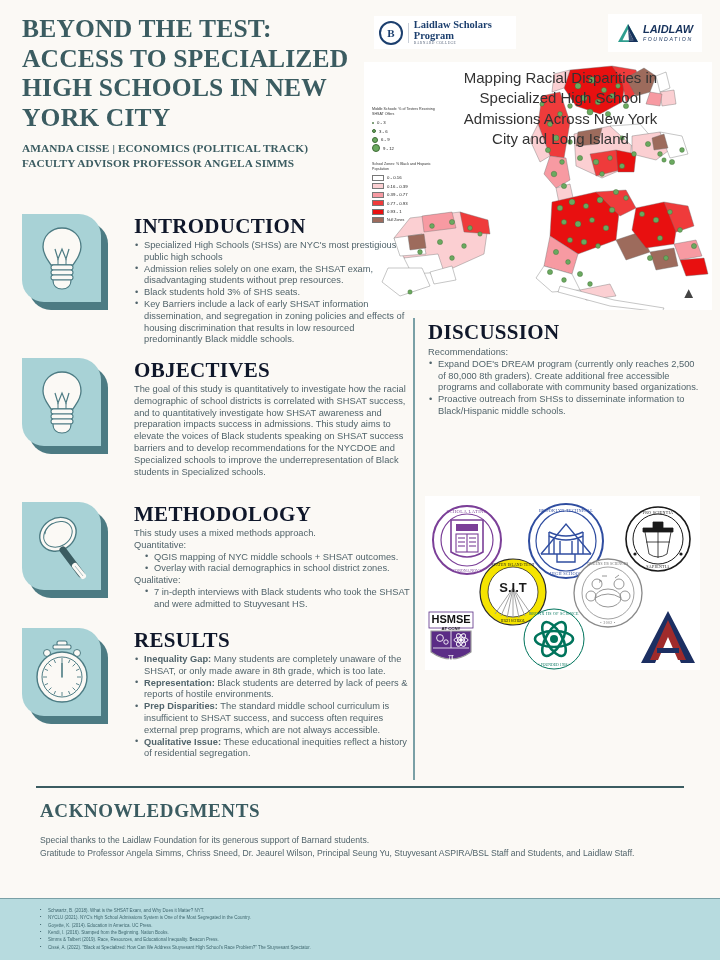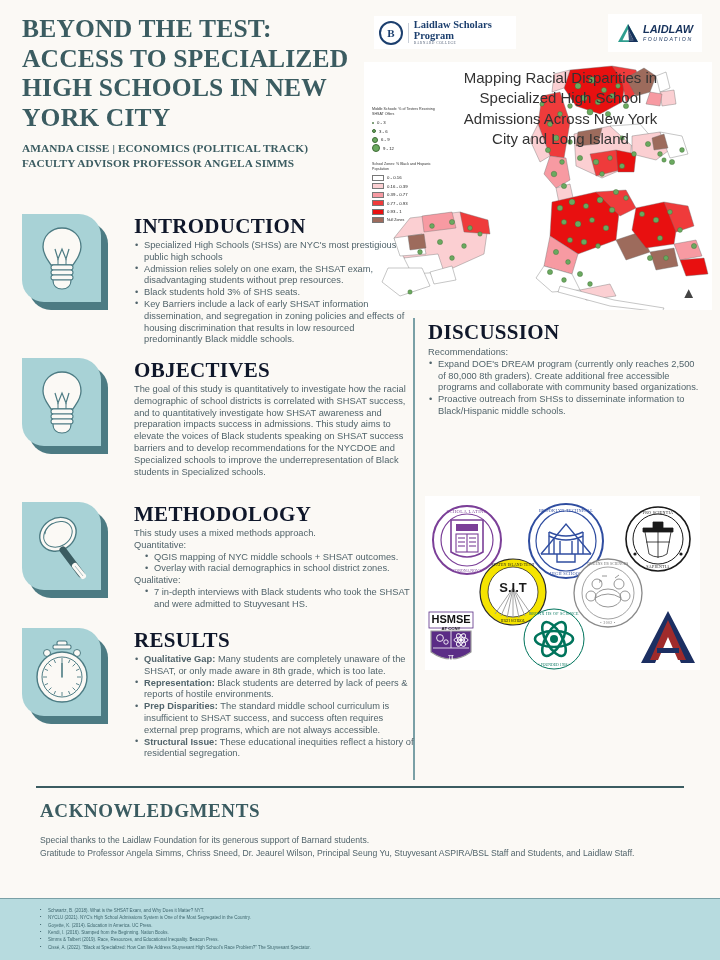--- a/index.html
+++ b/index.html
@@ -470,30 +470,30 @@
           </g>
           <line x1="29" y1="38" x2="29" y2="24" stroke="#4c7b83" stroke-width="1.6" stroke-linecap="round"></line>
         </svg>
       </div>
     </div>
     <div style="position:absolute; left:112px; top:2px; width:280px;">
       <div class="sec-head">RESULTS</div>
       <div class="body-txt">
         <ul>
           <li>
-            <b>Qualitative Gap:</b><span> Many students are completely unaware of the SHSAT, or only made aware in 8th grade, which is too late.</span>
+            <b>Inequality Gap:</b><span> Many students are completely unaware of the SHSAT, or only made aware in 8th grade, which is too late.</span>
           </li>
           <li>
             <b>Representation:</b><span> Black students are deterred by lack of peers &amp; reports of hostile environments.</span>
           </li>
           <li>
             <b>Prep Disparities:</b><span> The standard middle school curriculum is insufficient to SHSAT success, and success often requires external prep programs, which are not always accessible.</span>
           </li>
           <li>
-            <b>Structural Issue:</b><span> These educational inequities reflect a history of residential segregation.</span>
+            <b>Qualitative Issue:</b><span> These educational inequities reflect a history of residential segregation.</span>
           </li>
         </ul>
       </div>
     </div>
   </div>
 
   <div class="discussion">
     <div class="sec-head">DISCUSSION</div>
     <div class="body-txt">
       <div style="margin-top:4px">Recommendations:</div>

